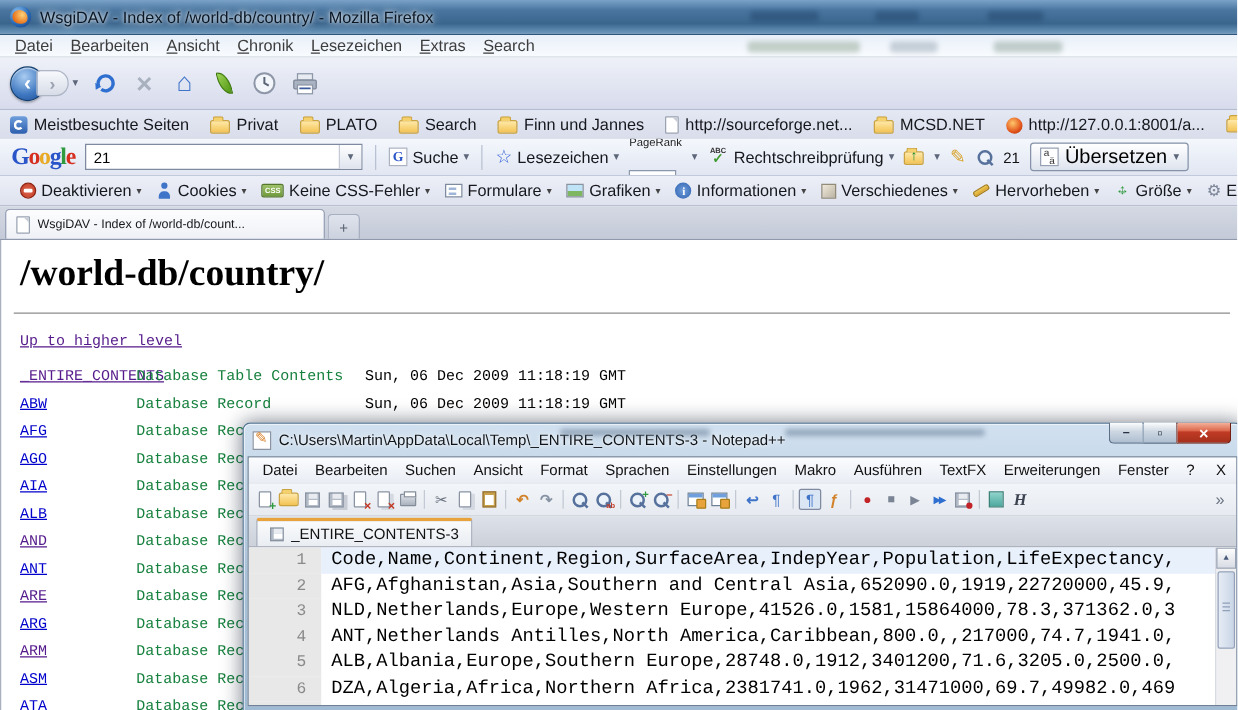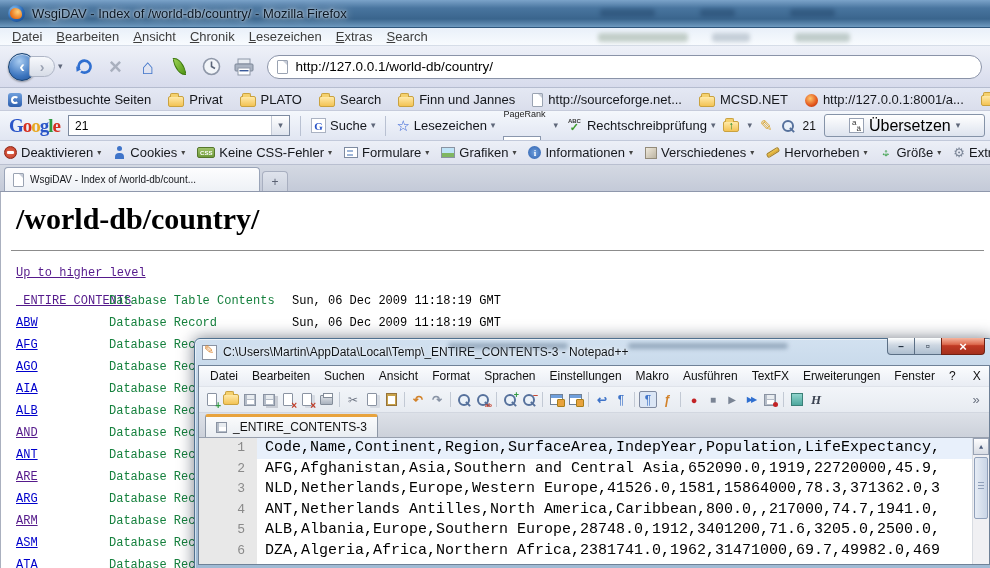--- a/index.html
+++ b/index.html
@@ -78,27 +78,27 @@
   .abc::after{content:"✓";font-size:11px;color:#3f9b2f;font-weight:bold;margin-top:-2px}
   .icon-sendfolder{position:relative}
   .icon-sendfolder::after{content:"↑";position:absolute;left:4px;top:-3px;color:#1d8a2c;font-weight:bold;font-size:11px}
   .i-pen::before{content:"✎";color:#d9a42e;font-size:15px}
   .mag{position:relative;width:14px;height:14px;flex:none}
   .mag::before{content:"";position:absolute;top:1px;left:1px;width:8px;height:8px;border:2px solid #56719c;
     border-radius:50%;background:rgba(235,242,250,.8)}
   .mag::after{content:"";position:absolute;width:6px;height:2px;background:#56719c;transform:rotate(45deg);bottom:2px;right:0}
   .gzoom-val{font-size:12px;color:#111}
   .gtrans{display:flex;align-items:center;gap:5px;border:1px solid #8593a8;border-radius:3px;height:23px;
-    background:linear-gradient(#ffffff,#dde3ee);padding:0 24px}
+    background:linear-gradient(#ffffff,#dde3ee);padding:0 7px}
   .i-trans{width:15px;height:15px;border:1px solid #98a2b4;background:#fff;position:relative;flex:none}
   .i-trans::before{content:"a";position:absolute;top:-1px;left:2px;font-size:8px;color:#333}
   .i-trans::after{content:"ä";position:absolute;bottom:-1px;right:2px;font-size:8px;color:#333}
 
   .ff-webdev{height:24px;background:linear-gradient(#ecEFF7,#dfe3ef);border-bottom:1px solid #b9bfd0;
-    display:flex;align-items:center;gap:12px;padding:0 4px;white-space:nowrap;overflow:hidden;flex:none}
+    display:flex;align-items:center;gap:12px;padding:0 16px;white-space:nowrap;overflow:hidden;flex:none}
   .wd{display:flex;align-items:center;gap:4px;font-size:13px;color:#15171c}
   .wd .caret{font-size:8px;color:#444}
   .i-disable{width:13px;height:13px;border-radius:50%;background:radial-gradient(#e06a52,#c23a24);border:1px solid #8f2413;position:relative;flex:none}
   .i-disable::after{content:"";position:absolute;left:2px;right:2px;top:4px;height:3px;background:#fff;border-radius:1px}
   .i-person{width:13px;height:13px;position:relative;flex:none}
   .i-person::before{content:"";position:absolute;top:0;left:4px;width:5px;height:5px;border-radius:50%;background:#3f74c9}
   .i-person::after{content:"";position:absolute;bottom:0;left:2px;width:9px;height:6px;border-radius:4px 4px 0 0;background:#3f74c9}
   .i-css{width:18px;height:11px;background:linear-gradient(#9fc26a,#6f9a3a);border:1px solid #55772c;border-radius:2px;
     color:#fff;font-size:6px;font-weight:bold;display:flex;align-items:center;justify-content:center;flex:none}
   .i-css::before{content:"CSS"}
@@ -278,24 +278,20 @@
         </svg>
       </span>
       <span class="tbtn">
         <svg width="22" height="20" viewBox="0 0 22 20">
           <rect x="5" y="2" width="12" height="5" fill="#e8ecf2" stroke="#8e97a8"></rect>
           <rect x="2" y="7" width="18" height="7" rx="1" fill="#aab3c2" stroke="#7d8798"></rect>
           <rect x="5" y="11" width="12" height="7" fill="#fff" stroke="#8e97a8"></rect>
           <rect x="6.5" y="13" width="9" height="1.4" fill="#3a5a9a"></rect>
         </svg>
       </span>
-      <div class="urlbar">
-        <span class="icon-page"></span>
-        <span class="url-text">http://127.0.0.1/world-db/country/</span>
-      </div>
     </div>
 
     <div class="ff-bookmarks">
       <span class="bm">
           <span class="icon-mv"></span>
           <span>Meistbesuchte Seiten</span>
         </span>
       <span class="bm">
           <span class="icon-folder"></span>
           <span>Privat</span>

